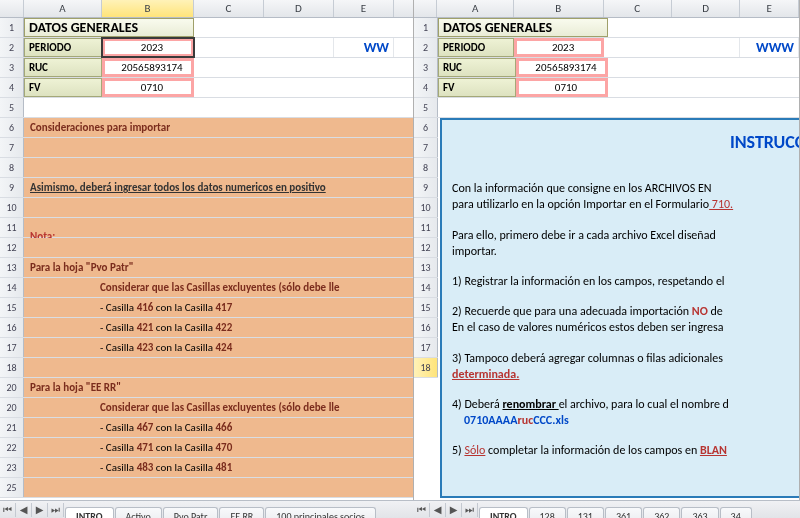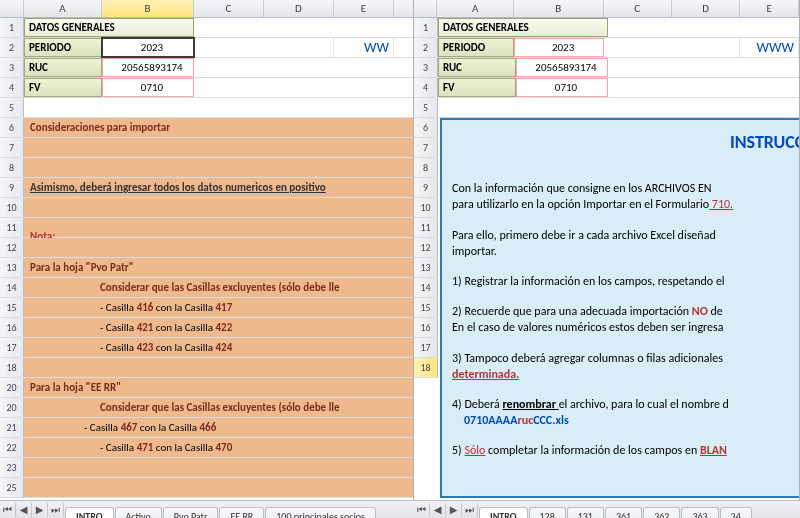--- a/index.html
+++ b/index.html
@@ -8,33 +8,33 @@
 .pane { overflow: hidden; position: relative; border-right: 1px solid #b0b0b0; }
 .pane.left { width: 414px; }
 .pane.right { width: 386px; }
 .hdr-row { display: flex; height: 18px; background: linear-gradient(#f5f6f8,#e3e6ea); border-bottom: 1px solid #b5bcc6; }
 .hdr-cell { display: flex; align-items: center; justify-content: center; font-size: 11px; color: #3a3f46; border-right: 1px solid #c6ccd4; }
 .hdr-cell.rowh { width: 24px; }
 .grid { position: relative; }
 .row { display: flex; height: 20px; border-bottom: 1px solid #d9dde3; position: relative; }
 .rown { width: 24px; display: flex; align-items: center; justify-content: center; background: linear-gradient(90deg,#f3f5f7,#e6e9ed); border-right: 1px solid #b5bcc6; color: #445; font-size: 10px; flex-shrink: 0; }
 .cell { display: flex; align-items: center; padding: 0 4px; border-right: 1px solid #e4e7eb; height: 100%; overflow: hidden; white-space: nowrap; }
-.titlecell { background: linear-gradient(#f9fbee,#e9ecd6); border: 1px solid #9fa06a; font-weight: bold; font-size: 11px; }
+.titlecell { background: linear-gradient(#f9fbee,#e9ecd6); border: 1px solid #9fa06a; font-weight: bold; font-size: 14px; }
 .labelcell { background: linear-gradient(#eef2d5,#dde2c0); border: 1px solid #a4a878; font-weight: bold; }
-.valcell { border: 1px solid #fca5a5; justify-content: center; background: #fff; padding-left: 12px; }
+.valcell { border: 3px solid #fca5a5; justify-content: center; background: #fff; padding-left: 12px; }
 .active-col { background: linear-gradient(#fff2b8,#ffe47a) !important; }
 .selcell { outline: 2px solid #3a3a3a; outline-offset: -1px; }
 .peach { background: #efb98e; }
 .text { position: absolute; left: 30px; white-space: nowrap; font-size: 11px; }
 .bluebox { position: absolute; left: 26px; right: -300px; top: 0; background: #d9edf7; border: 2px solid #2a7bb8; padding: 0; }
 .tabs { position: absolute; bottom: 0; left: 0; right: 0; height: 18px; display: flex; align-items: center; background: linear-gradient(#f0f1f4,#e2e4e8); border-top: 1px solid #b8bec7; font-size: 10px; }
 .tabbtn { width: 16px; height: 14px; display: flex; align-items: center; justify-content: center; border-right: 1px solid #c4c9d1; color: #555; cursor: pointer; }
 .tab { padding: 2px 10px; background: linear-gradient(#f8f9fb,#e9ebee); border: 1px solid #b8bec7; border-bottom: none; border-top-left-radius: 3px; border-top-right-radius: 3px; margin-left: 1px; margin-top: 12px; cursor: pointer; color: #333; }
 .tab.active { background: #fff; font-weight: bold; }
-.www { color: #0048c8; font-weight: normal; font-size: 14px; }
+.www { color: #0048c8; font-weight: bold; font-size: 14px; }
 .red { color: #b73431; }
 .darkred { color: #7a2c1d; font-weight: bold; }
 .blue { color: #0048c8; }
 .uline { text-decoration: underline; }
 .heading-instr { color: #0048c8; font-weight: bold; font-size: 18px; text-align: center; padding: 10px 0 6px; }
 </style>
 </head>
 <body>
 
 <div class="panes">
@@ -124,28 +124,29 @@
     <div class="row peach">
           <div class="rown">20</div>
           <span class="text darkred" style="top:3px">Para la hoja "EE RR"</span>
         </div>
     <div class="row peach">
           <div class="rown">20</div>
           <span class="text darkred" style="top:3px;left:100px">Considerar que las Casillas excluyentes (sólo debe lle</span>
         </div>
     <div class="row peach">
           <div class="rown">21</div>
-          <span class="text" style="top:3px;left:84px"><span>- Casilla </span><span class="darkred">467</span><span> con la Casilla </span><span class="darkred">466</span></span>
+          <span class="text" style="top:3px;left:100px"><span>- Casilla </span><span class="darkred">467</span><span> con la Casilla </span><span class="darkred">466</span></span>
         </div>
     <div class="row peach">
           <div class="rown">22</div>
           <span class="text" style="top:3px;left:100px"><span>- Casilla </span><span class="darkred">471</span><span> con la Casilla </span><span class="darkred">470</span></span>
         </div>
     <div class="row peach">
           <div class="rown">23</div>
+          <span class="text" style="top:3px;left:100px"><span>- Casilla </span><span class="darkred">483</span><span> con la Casilla </span><span class="darkred">481</span></span>
         </div>
     <div class="row peach">
           <div class="rown">25</div>
         </div>
   </div>
 </div>
 
 <div class="pane right">
   <div class="hdr-row">
     <div class="hdr-cell rowh"></div>

